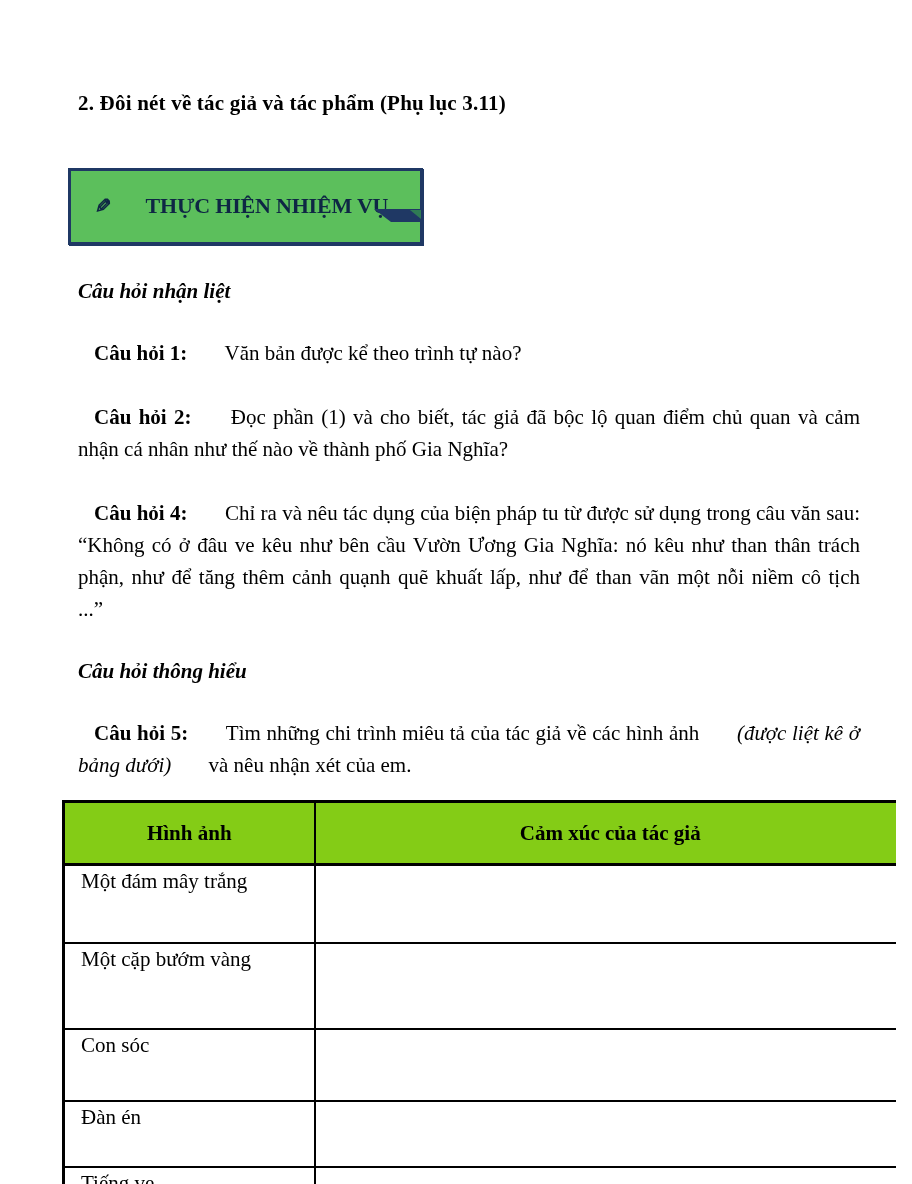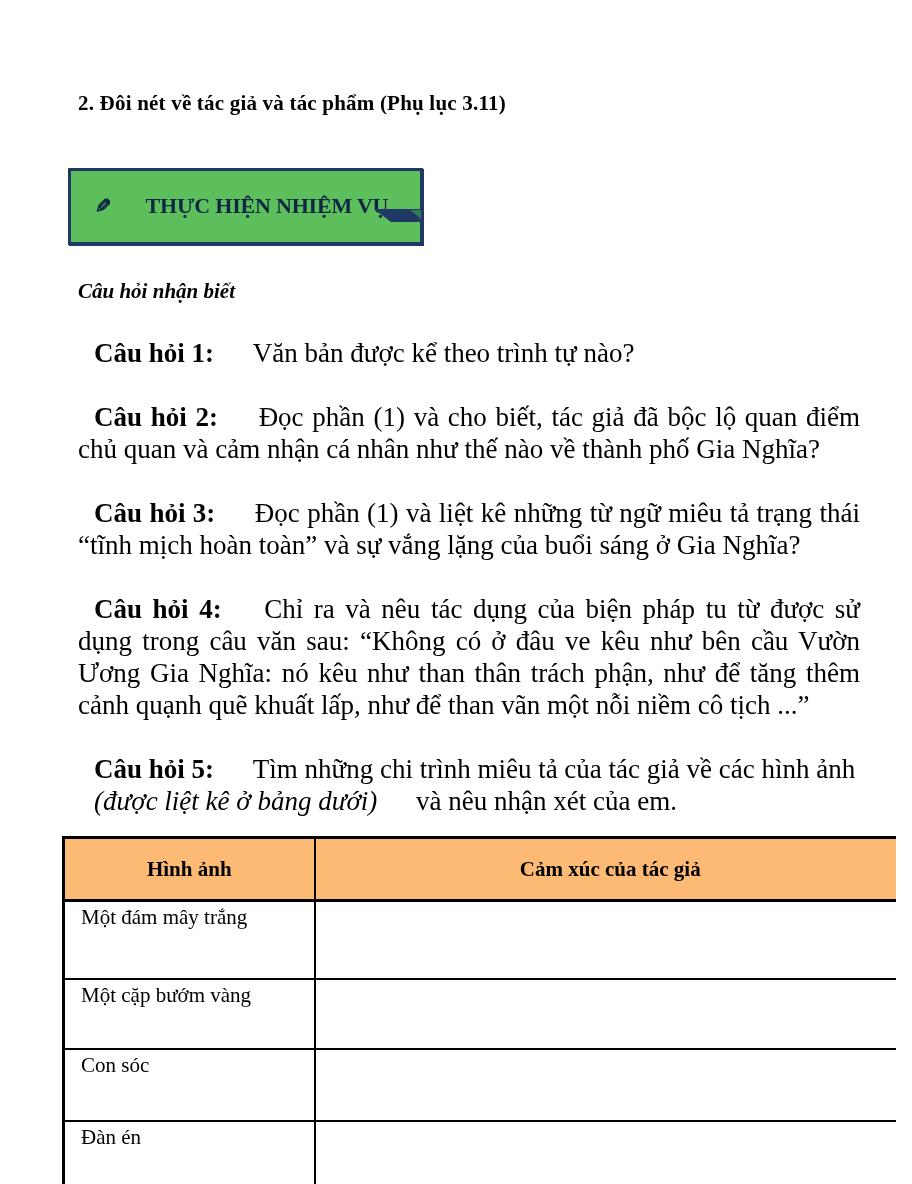--- a/index.html
+++ b/index.html
@@ -37,45 +37,45 @@
     border-left:17px solid transparent;
   }
   .banner-fold::after {
     content:""; position:absolute; right:2px; top:-12px;
     width:0; height:0;
     border-top:9px solid #2f7b54;
     border-left:11px solid transparent;
   }
 
   .q-heading { font-size:21px; font-weight:bold; font-style:italic; line-height:28px; }
-  p.q { font-size:27px; line-height:32px; text-align:justify; }
+  p.q { font-size:21px; line-height:32px; text-align:justify; }
   p.q .b { font-weight:bold; }
   p.q .it { font-style:italic; }
 
   table.answers {
     width:846px; border-collapse:collapse; margin-top:3px;
     border:3px solid #000;
   }
   table.answers th, table.answers td {
     border:2px solid #000;
     font-size:21px;
     vertical-align:top;
   }
   table.answers thead th {
-    background:#fdba74;
+    background:#84cc16;
     font-weight:bold;
     text-align:center;
     height:32px;
     line-height:28px;
     border-bottom:3px solid #000;
   }
   col.c1 { width:251px; }
   td.img-cell { text-align:left; padding-top:3px; }
   tbody tr:nth-child(1){ height:78px; }
-  tbody tr:nth-child(2){ height:70px; }
+  tbody tr:nth-child(2){ height:86px; }
   tbody tr:nth-child(3){ height:72px; }
   tbody tr:nth-child(4){ height:66px; }
   tbody tr:nth-child(5){ height:90px; }
 
   .notes {
     width:846px;
     margin-top:3px;
     border:3px solid #000;
     background:#e2efd9;
     padding:5px 14px 10px 12px;
@@ -100,30 +100,30 @@
 <div class="page">
   <div class="content">
 
     <div class="doc-title">2. Đôi nét về tác giả và tác phẩm (Phụ lục 3.11)</div>
 
     <div class="banner">
       <span class="pen">✎</span><span>THỰC HIỆN NHIỆM VỤ</span>
       <span class="banner-fold"></span>
     </div>
 
-    <div class="q-heading">Câu hỏi nhận biết</div>
+    <div class="q-heading">Câu hỏi nhận liệt</div>
 
     <p class="q"><span class="b">Câu hỏi 1:</span> <span>Văn bản được kể theo trình tự nào?</span></p>
 
     <p class="q"><span class="b">Câu hỏi 2:</span> <span>Đọc phần (1) và cho biết, tác giả đã bộc lộ quan điểm chủ quan và cảm nhận cá nhân như thế nào về thành phố Gia Nghĩa?</span></p>
 
-    <p class="q"><span class="b">Câu hỏi 3:</span> <span>Đọc phần (1) và liệt kê những từ ngữ miêu tả trạng thái “tĩnh mịch hoàn toàn” và sự vắng lặng của buổi sáng ở Gia Nghĩa?</span></p>
 
     <p class="q"><span class="b">Câu hỏi 4:</span> <span>Chỉ ra và nêu tác dụng của biện pháp tu từ được sử dụng trong câu văn sau: “Không có ở đâu ve kêu như bên cầu Vườn Ương Gia Nghĩa: nó kêu như than thân trách phận, như để tăng thêm cảnh quạnh quẽ  khuất lấp, như để than vãn một nỗi niềm cô tịch ...”</span></p>
 
+    <div class="q-heading">Câu hỏi thông hiểu</div>
 
     <p class="q"><span class="b">Câu hỏi 5:</span> <span>Tìm những chi trình miêu tả của tác giả về các hình ảnh </span><span class="it">(được liệt kê ở bảng dưới)</span><span> và nêu nhận xét của em.</span></p>
 
     <table class="answers">
       <colgroup>
           <col class="c1">
           <col>
         </colgroup>
       <thead>
         <tr>

